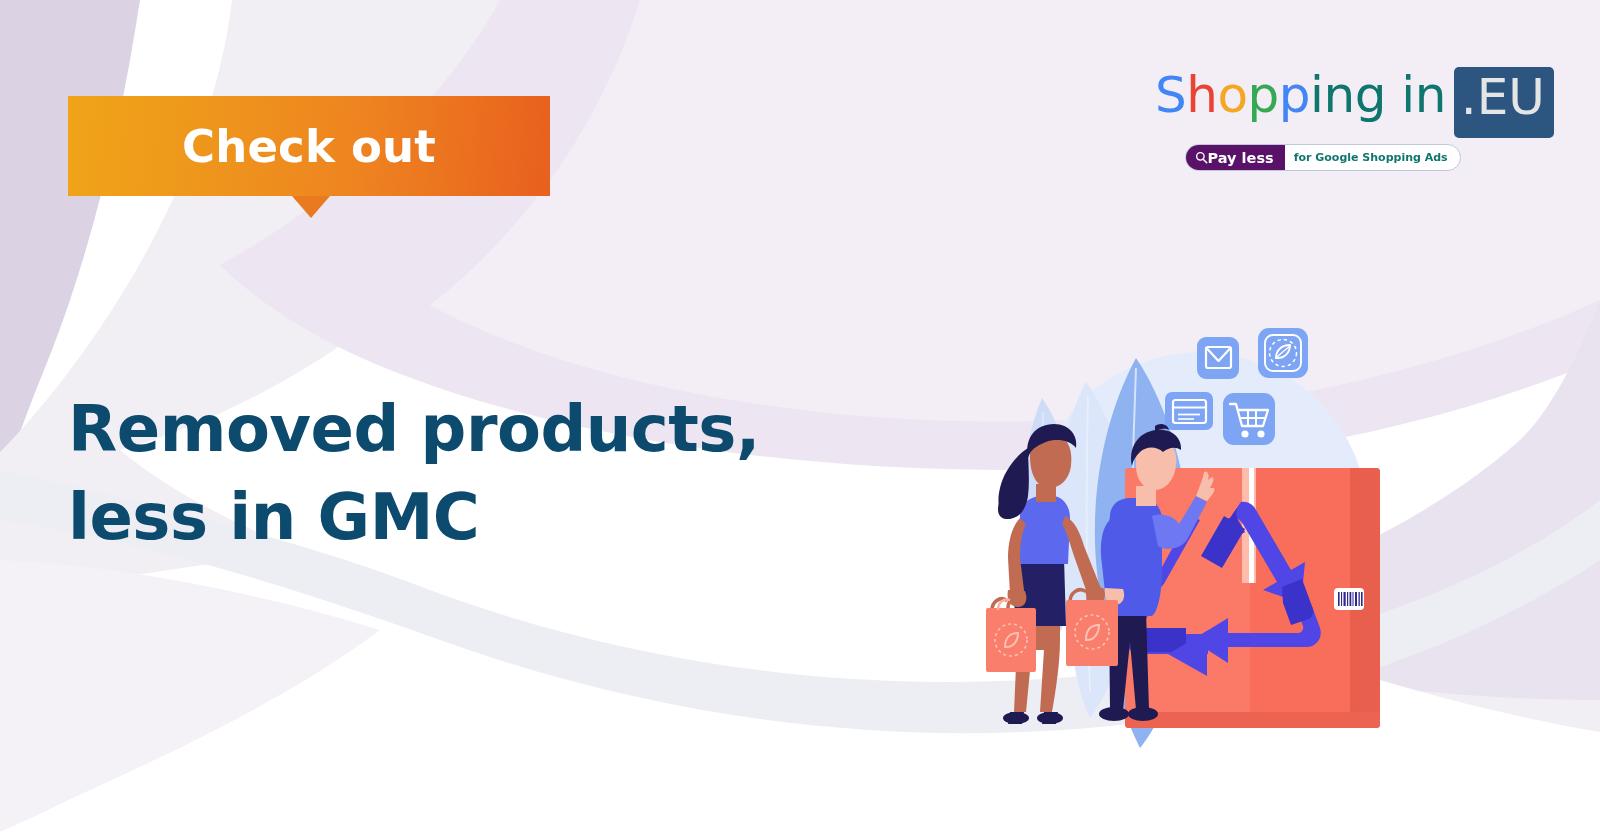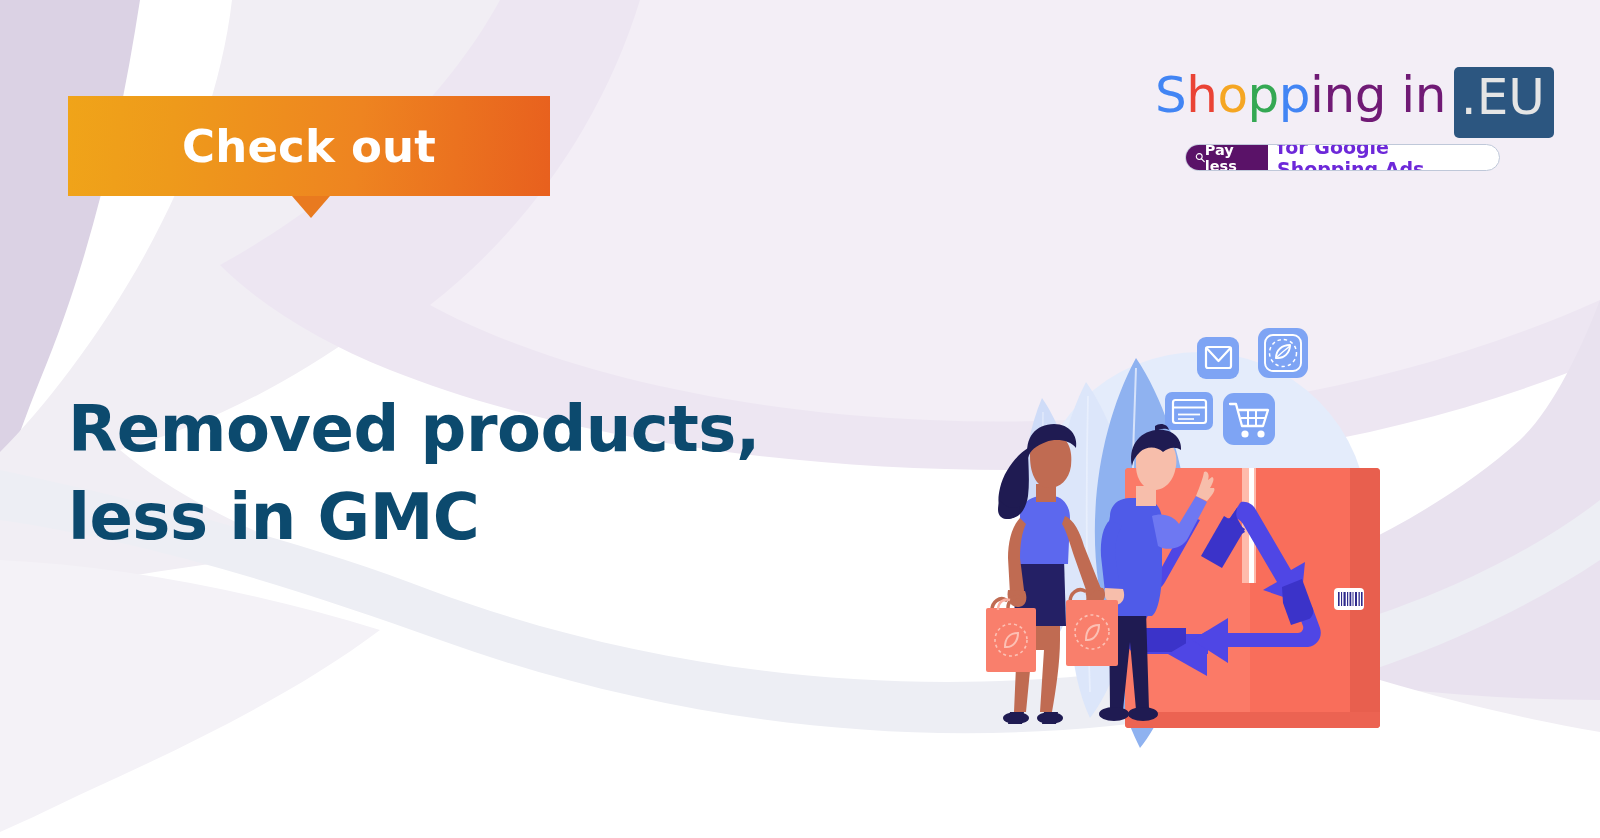--- a/index.html
+++ b/index.html
@@ -63,22 +63,22 @@
     border:1.5px solid #BFC8D9; border-radius:14px; overflow:hidden;
     background:#ffffff;
   }
   #tagline .pay-less {
     background:#5A1268; color:#ffffff; display:flex; align-items:center; gap:0;
     padding:0 11px 0 10px; font-size:14.5px; font-weight:bold;
     border-radius:13px 0 0 13px; margin:-1.5px 0 -1.5px -1.5px;
     font-family:"DejaVu Sans", sans-serif;
   }
   #tagline .for-txt {
-    color:#6d28d9; display:flex; align-items:center; padding:0 12px 0 9px;
-    font-size:19px; font-weight:bold;
+    color:#0f766e; display:flex; align-items:center; padding:0 12px 0 9px;
+    font-size:11px; font-weight:bold;
     font-family:"DejaVu Sans", sans-serif;
   }
 
   
   #illustration { position:absolute; left:960px; top:320px; width:470px; height:440px; }
   svg { display:block; }
 </style>
 </head>
 <body>
 
@@ -110,21 +110,21 @@
   </div>
   <div id="checkout-tail"></div>
 
   <h1 id="headline">
     <span class="l1">Removed products,</span>
     <span class="l2">less in GMC</span>
   </h1>
 
   <div id="logo-block">
     <div id="logo-wordmark">
-      <span style="color:#4285F4">S</span><span style="color:#EA4335">h</span><span style="color:#F5A623">o</span><span style="color:#34A853">p</span><span style="color:#4285F4">p</span><span style="color:#701a75">ing in</span><span id="eu-box">.EU</span>
+      <span style="color:#4285F4">S</span><span style="color:#EA4335">h</span><span style="color:#F5A623">o</span><span style="color:#34A853">p</span><span style="color:#4285F4">p</span><span style="color:#0f766e">ing in</span><span id="eu-box">.EU</span>
     </div>
     <div id="tagline">
       <span class="pay-less">
         <svg width="13" height="13" viewBox="0 0 16 16" fill="none">
           <circle cx="6.6" cy="6.6" r="4.6" stroke="#ffffff" stroke-width="1.7"></circle>
           <line x1="10.1" y1="10.1" x2="14.4" y2="14.4" stroke="#ffffff" stroke-width="1.9" stroke-linecap="round"></line>
         </svg>
         <span>Pay less</span>
       </span>
       <span class="for-txt">for Google Shopping Ads</span>

